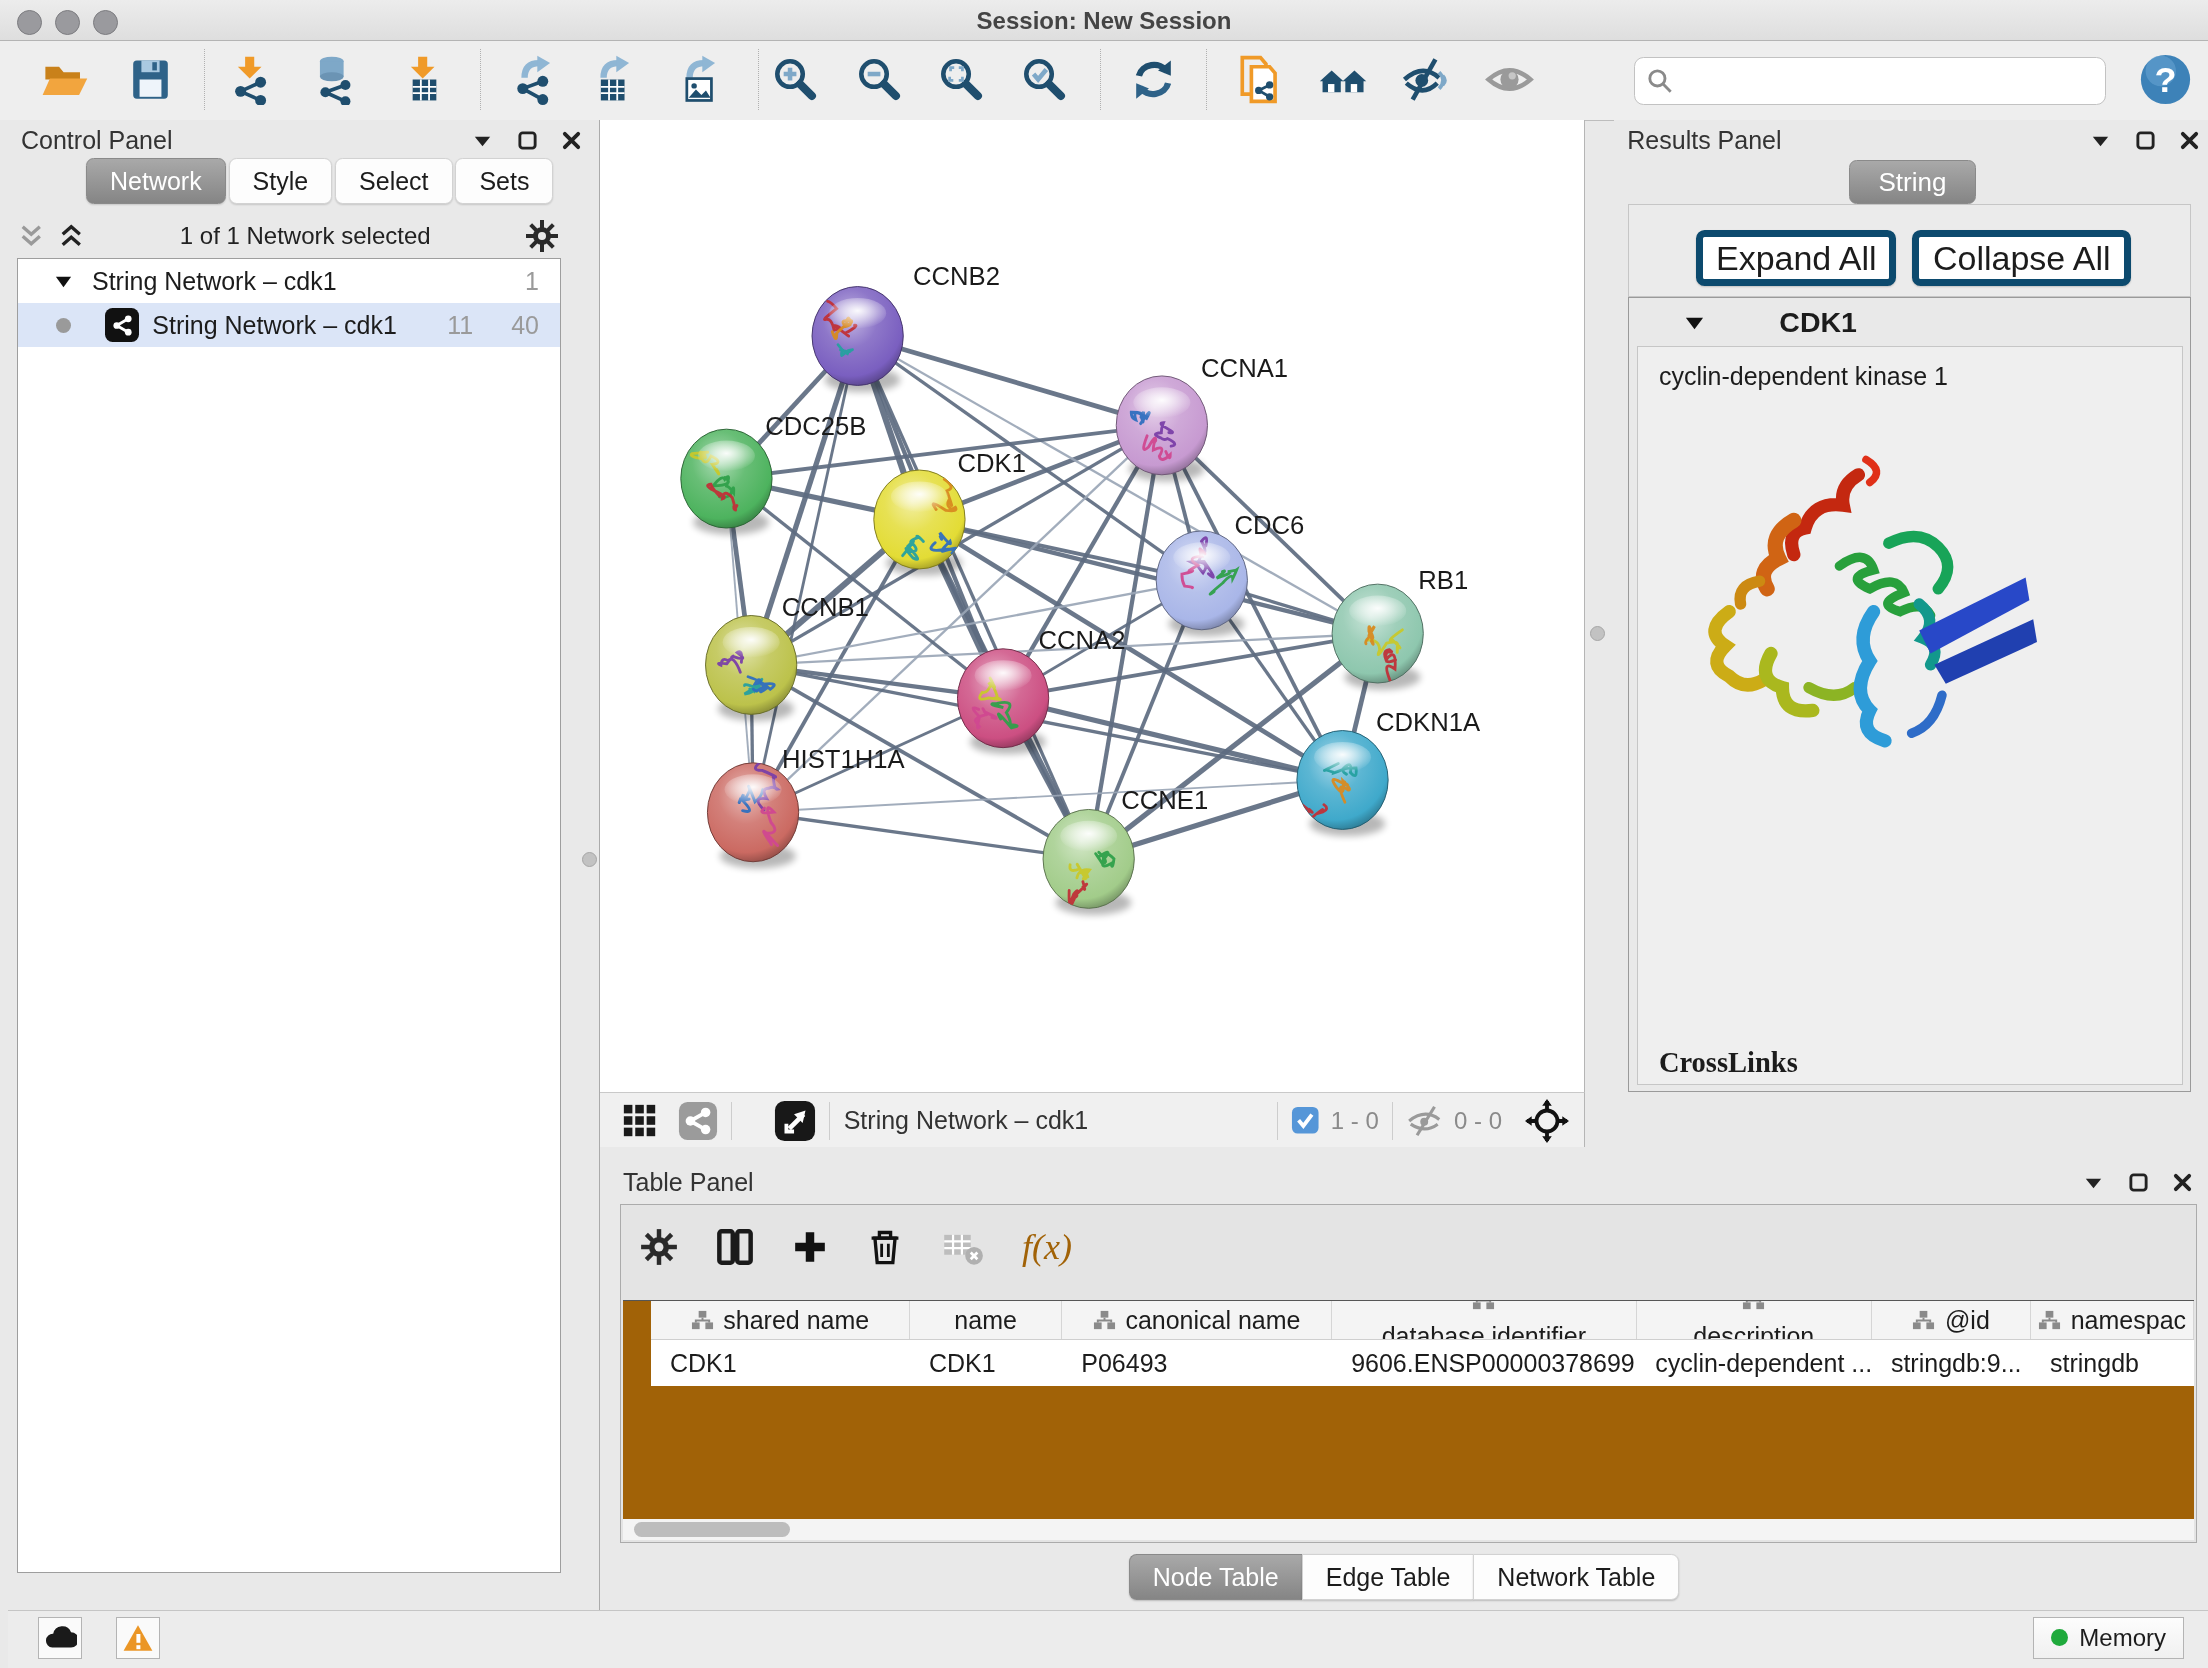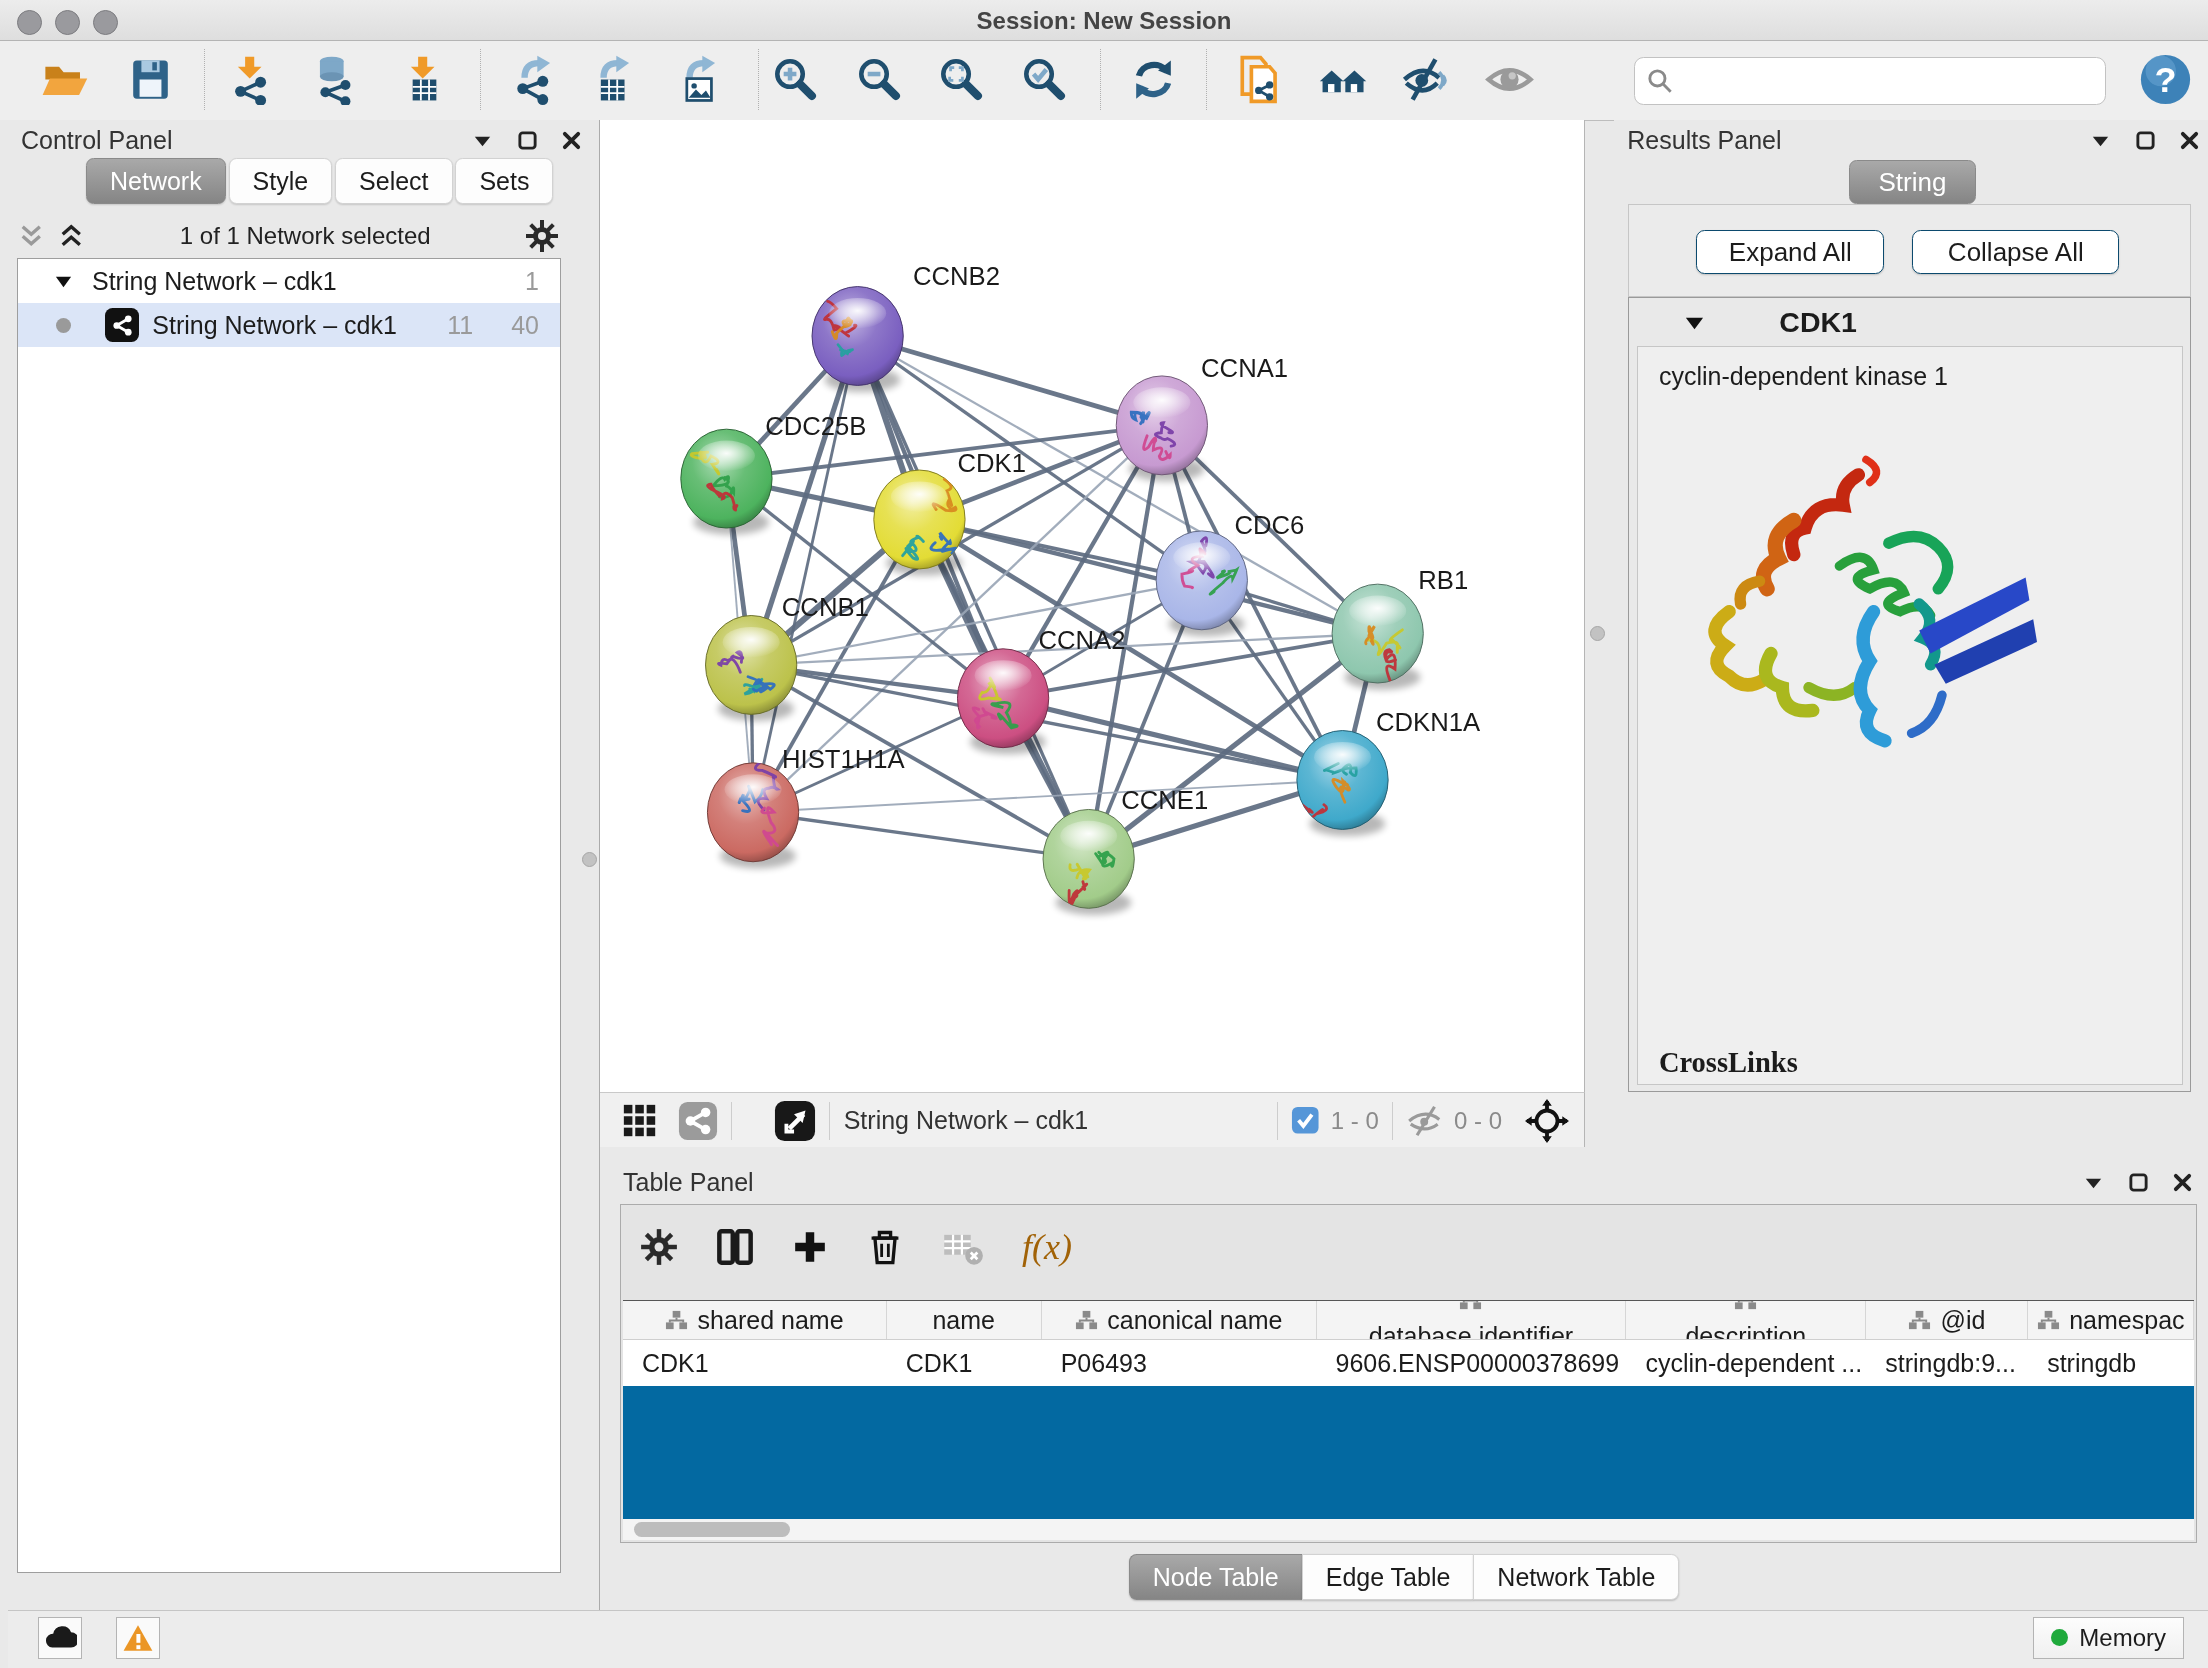--- a/index.html
+++ b/index.html
@@ -47,36 +47,36 @@
   .nb-txt{font-size:24px;color:#8a8a8a;}
   #nb-title{font-size:25px;color:#333;}
   .split-dot{position:absolute;width:13.3px;height:13.3px;border-radius:50%;background:#c2c2c2;border:1px solid #a6a6a6;}
   
   #results-panel{left:1614px;top:120px;width:594px;height:1027px;background:#e9e9e9;}
   #rp-header{position:absolute;left:13.3px;top:5.7px;right:7.6px;display:flex;justify-content:space-between;align-items:center;}
   #rp-tab{position:absolute;left:235px;top:40px;height:42px;line-height:42px;padding:0 28.5px;font-size:26px;
           color:#fff;background:linear-gradient(#a9a9a9,#858585);border:1px solid #8a8a8a;border-radius:7.6px;}
   #rp-box1{position:absolute;left:14.3px;top:84px;width:561px;height:91px;background:#ebebeb;border:1.9px solid #c6c6c6;}
   .rp-btn{position:absolute;top:25px;height:42px;line-height:42px;text-align:center;background:#fff;
-          border:1px solid #0c4a6e;border-radius:8.6px;font-size:26px;box-shadow:0 1px 1.9px rgba(0,0,0,.18);}
+          border:7px solid #0c4a6e;border-radius:8.6px;font-size:34px;box-shadow:0 1px 1.9px rgba(0,0,0,.18);}
   #rp-box2{position:absolute;left:14.3px;top:177px;width:561px;height:793px;background:#e9e9e9;border:1.9px solid #9a9a9a;}
   #rp-entry-head{height:48px;display:flex;align-items:center;}
   #rp-gene{font-size:28.5px;font-weight:bold;margin-left:74px;}
   #rp-content{position:absolute;left:7.6px;top:48px;right:7.6px;bottom:5.7px;background:#efefef;border:1px solid #c6c6c6;overflow:hidden;}
   #rp-desc{font-size:25px;margin:15px 0 0 21px;}
   #crosslinks{position:absolute;left:21px;top:700px;font-family:"Liberation Serif",serif;}
   #crosslinks .title{font-size:28.5px;font-weight:bold;margin-bottom:9.5px;}
   
   #h-splitter{left:600px;top:1147px;width:1608px;height:17px;background:#e9e9e9;}
   
   #table-panel{left:600px;top:1164px;width:1608px;height:446px;background:#e9e9e9;}
   #tp-header{position:absolute;left:23px;top:3.8px;right:15px;display:flex;justify-content:space-between;align-items:center;}
   #tp-box{position:absolute;left:20px;top:40px;width:1575px;height:337px;background:#e4e4e4;border:1px solid #ababab;}
   #tp-toolbar{position:absolute;left:19px;top:13.3px;display:flex;align-items:center;gap:38px;height:57px;}
-  #tbl{position:absolute;left:1.9px;top:95px;right:1.9px;bottom:23px;background:#0369a1;border-top:1.9px solid #555;}
+  #tbl{position:absolute;left:1.9px;top:95px;right:1.9px;bottom:23px;background:#a16207;border-top:1.9px solid #555;padding-left:28px;}
   #tbl-header{display:flex;height:38px;background:#f4f4f4;border-bottom:1px solid #cfcfcf;}
   .th{display:flex;align-items:center;justify-content:center;gap:9.5px;font-size:25px;color:#1c1c1c;
       border-right:1px solid #d6d6d6;overflow:hidden;white-space:nowrap;}
   #tbl-body .td{font-size:25px;padding-left:19px;display:flex;align-items:center;overflow:hidden;white-space:nowrap;}
   #tbl-body .row{display:flex;height:46px;background:#fff;}
   #tp-scroll{position:absolute;left:1.9px;bottom:1.9px;right:1.9px;height:21px;background:#f4f4f4;}
   #tp-thumb{position:absolute;left:11.4px;top:2.9px;width:156px;height:15px;border-radius:7.6px;background:#bdbdbd;}
   #tp-tabs{position:absolute;left:0;right:0;top:390px;display:flex;justify-content:center;}
   #tp-tabs .tab{margin:0;border-radius:0;box-shadow:0 1px 1.9px rgba(0,0,0,.2);border-right:none;}
   #tp-tabs .tab:first-child{border-radius:7.6px 0 0 7.6px;}

